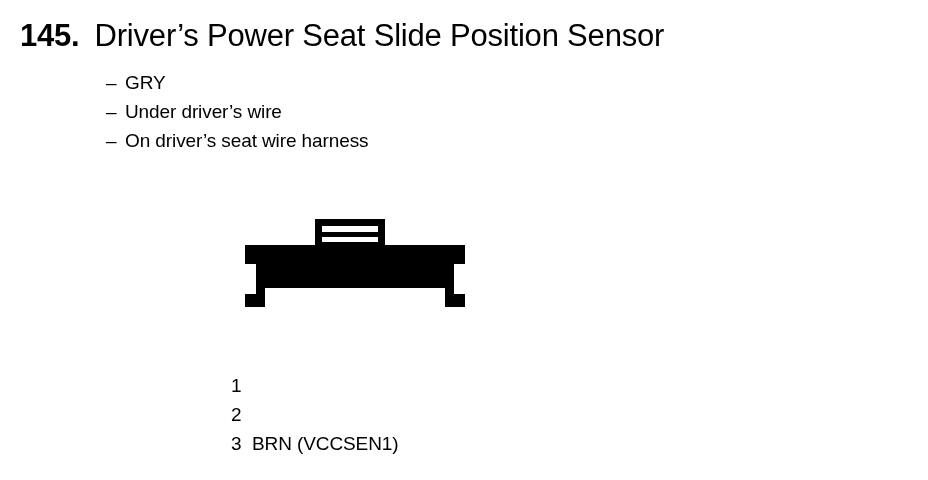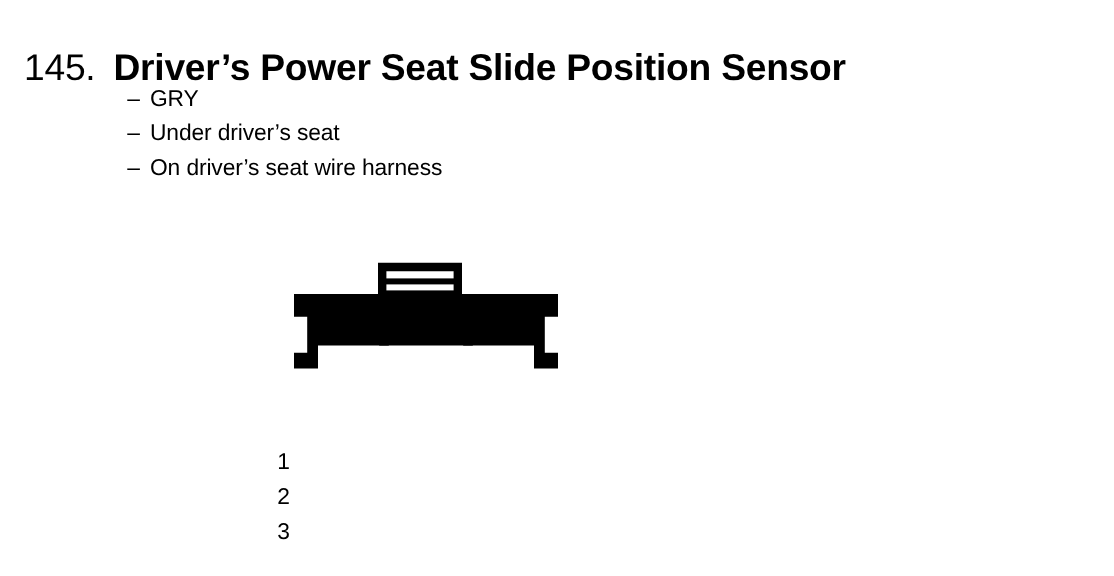--- a/index.html
+++ b/index.html
@@ -22,28 +22,27 @@
   .title-row {
     position: absolute;
     left: 20px;
     top: 20px;
     display: flex;
     align-items: baseline;
     white-space: nowrap;
   }
   .title-number {
     font-size: 31px;
-    font-weight: normal;
+    font-weight: bold;
     letter-spacing: -0.2px;
     line-height: 1;
-    margin-top: 21px;
   }
   .title-text {
     font-size: 31px;
-    font-weight: bold;
+    font-weight: normal;
     letter-spacing: -0.2px;
     line-height: 1;
     margin-left: 15px;
   }
 
   
   .notes {
     position: absolute;
     left: 106px;
     top: 68px;
@@ -113,21 +112,21 @@
 
 <div class="notes">
 
   <div class="note-line">
     <span class="note-dash">–</span>
     <span class="note-label">GRY</span>
   </div>
 
   <div class="note-line">
     <span class="note-dash">–</span>
-    <span class="note-label">Under driver’s seat</span>
+    <span class="note-label">Under driver’s wire</span>
   </div>
 
   <div class="note-line">
     <span class="note-dash">–</span>
     <span class="note-label">On driver’s seat wire harness</span>
   </div>
 
 </div>
 
 <div class="connector-wrap">
@@ -176,15 +175,16 @@
   <div class="pinout-row">
     <span class="pinout-num">1</span>
   </div>
 
   <div class="pinout-row">
     <span class="pinout-num">2</span>
   </div>
 
   <div class="pinout-row">
     <span class="pinout-num">3</span>
+    <span class="pinout-desc">BRN (VCCSEN1)</span>
   </div>
 
 </div>
 
 </body></html>

